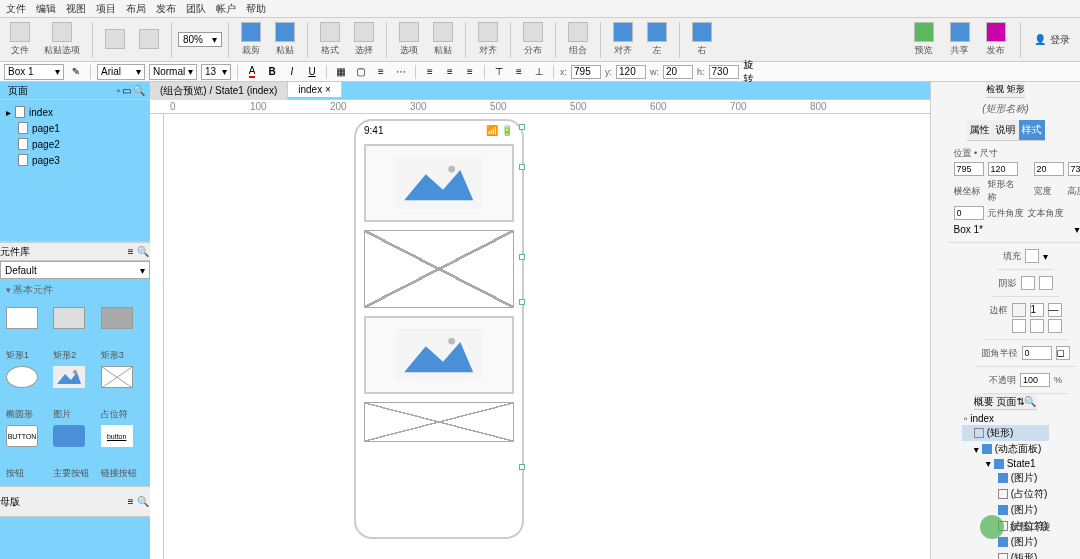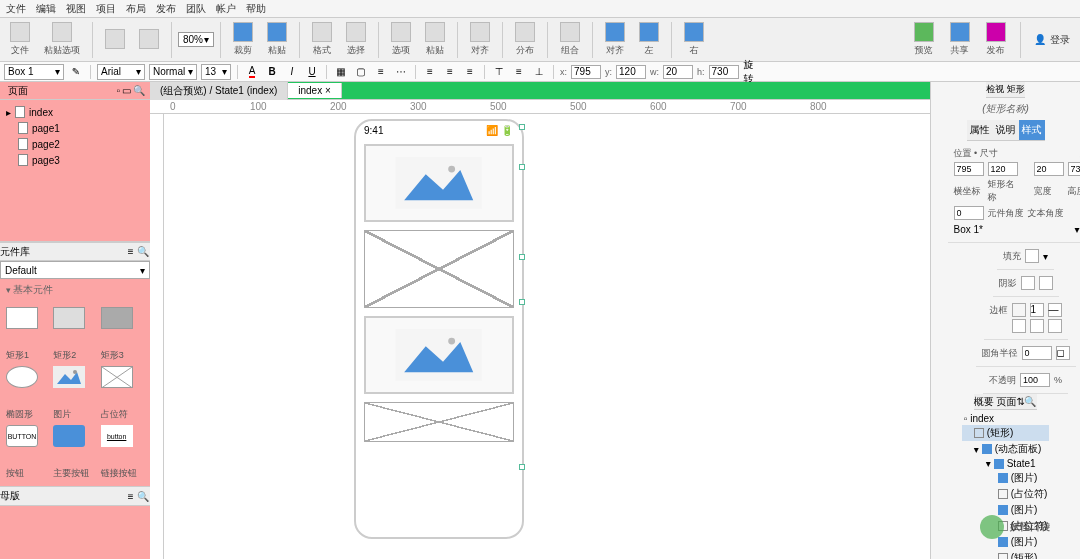--- a/index.html
+++ b/index.html
@@ -6,51 +6,51 @@
 body{background:#e8e8e8;width:1080px;height:559px;overflow:hidden;position:relative;}
 .menubar{height:18px;background:#f5f5f5;display:flex;align-items:center;padding:0 6px;gap:10px;border-bottom:1px solid #ccc;}
 .menubar span{color:#333;cursor:pointer;}
 .toolbar-main{height:44px;background:#f0f0f0;display:flex;align-items:center;padding:0 4px;gap:2px;border-bottom:1px solid #ccc;}
 .tool-group{display:flex;flex-direction:column;align-items:center;padding:2px 6px;cursor:pointer;}
 .tool-icon{width:20px;height:20px;background:#ddd;border:1px solid #bbb;margin-bottom:2px;}
 .tool-icon.blue{background:#4a90d9;}
 .tool-icon.green{background:#5cb85c;}
 .tool-label{font-size:9px;color:#555;}
 .tool-sep{width:1px;height:36px;background:#ccc;margin:0 4px;}
-.zoom-box{border:1px solid #999;background:#fff;padding:1px 4px;width:36px;display:flex;align-items:center;}
+.zoom-box{border:1px solid #999;background:#fff;padding:1px 4px;width:44px;display:flex;align-items:center;}
 .toolbar-right{margin-left:auto;display:flex;align-items:center;gap:4px;}
 .login-btn{display:flex;align-items:center;gap:3px;padding:2px 6px;color:#333;}
 .fmt-bar{height:20px;background:#fafafa;display:flex;align-items:center;padding:0 4px;gap:4px;border-bottom:1px solid #ccc;}
 .fmt-sel{border:1px solid #aaa;background:#fff;padding:1px 3px;height:16px;display:flex;align-items:center;}
 .fmt-btn{width:16px;height:16px;border:1px solid transparent;display:flex;align-items:center;justify-content:center;cursor:pointer;}
 .fmt-sep{width:1px;height:14px;background:#ccc;margin:0 2px;}
 .coord-input{border:1px solid #aaa;background:#fff;width:30px;height:14px;padding:0 2px;}
 .main-area{display:flex;height:477px;}
-.left-panel{width:150px;background:#fca5a5;display:flex;flex-direction:column;}
+.left-panel{width:150px;background:#7dd3fc;display:flex;flex-direction:column;}
 .left-top{flex:0 0 160px;border-bottom:1px solid #ccc;}
 .panel-tabs{height:18px;display:flex;align-items:center;border-bottom:1px solid #ccc;padding:0 4px;gap:6px;}
 .panel-tab{padding:2px 4px;}
 .panel-icons{margin-left:auto;display:flex;gap:2px;}
 .tree{padding:4px;}
 .tree-item{display:flex;align-items:center;gap:4px;padding:2px;cursor:pointer;}
 .tree-item .fi{width:10px;height:12px;border:1px solid #888;background:#fff;}
 .lib-panel{flex:1;display:flex;flex-direction:column;border-top:1px solid #ccc;}
 .lib-header{height:18px;display:flex;align-items:center;justify-content:center;background:#eee;border-bottom:1px solid #ccc;}
 .lib-sel{height:18px;border:1px solid #aaa;background:#fff;padding:2px 4px;display:flex;align-items:center;}
 .lib-grid{display:grid;grid-template-columns:repeat(3,1fr);gap:4px;padding:6px;}
 .lib-cell{display:flex;flex-direction:column;align-items:flex-start;gap:20px;cursor:pointer;}
 .lib-shape{width:32px;height:22px;border:1px solid #999;background:#fff;}
 .lib-shape.gray{background:#ddd;}
 .lib-shape.dark{background:#aaa;}
 .lib-shape.blue{background:#4a90d9;border:none;}
 .lib-shape.svg{border:none;}
 .lib-name{font-size:9px;color:#555;}
-.style-header{height:20px;display:flex;align-items:center;justify-content:center;background:#eee;border-top:1px solid #ccc;border-bottom:1px solid #ccc;}
+.style-header{height:31px;display:flex;align-items:center;justify-content:center;background:#eee;border-top:1px solid #ccc;border-bottom:1px solid #ccc;}
 .canvas-wrap{flex:1;background:#fff;position:relative;display:flex;flex-direction:column;}
-.doc-tabs{height:18px;background:#22c55e;display:flex;align-items:center;border-bottom:1px solid #ccc;}
+.doc-tabs{height:18px;background:#7dd3fc;display:flex;align-items:flex-start;border-bottom:1px solid #ccc;}
 .doc-tab{padding:2px 10px;border-right:1px solid #ccc;background:#ddd;}
 .doc-tab.active{background:#fff;}
 .ruler-h{height:14px;background:#fff;border-bottom:1px solid #ccc;display:flex;font-size:8px;color:#888;position:relative;}
 .ruler-h span{position:absolute;top:1px;}
 .canvas-inner{flex:1;position:relative;overflow:hidden;}
 .ruler-v{position:absolute;left:0;top:0;width:14px;height:100%;background:#fff;border-right:1px solid #ccc;}
 .canvas{position:absolute;left:14px;top:0;right:0;bottom:0;background:#fff;}
 .phone{position:absolute;left:190px;top:5px;width:170px;height:420px;border:2px solid #ccc;border-radius:18px;background:#fff;}
 .phone-status{display:flex;justify-content:space-between;padding:4px 8px;font-size:8px;}
 .phone-body{padding:4px 8px;display:flex;flex-direction:column;gap:8px;}

